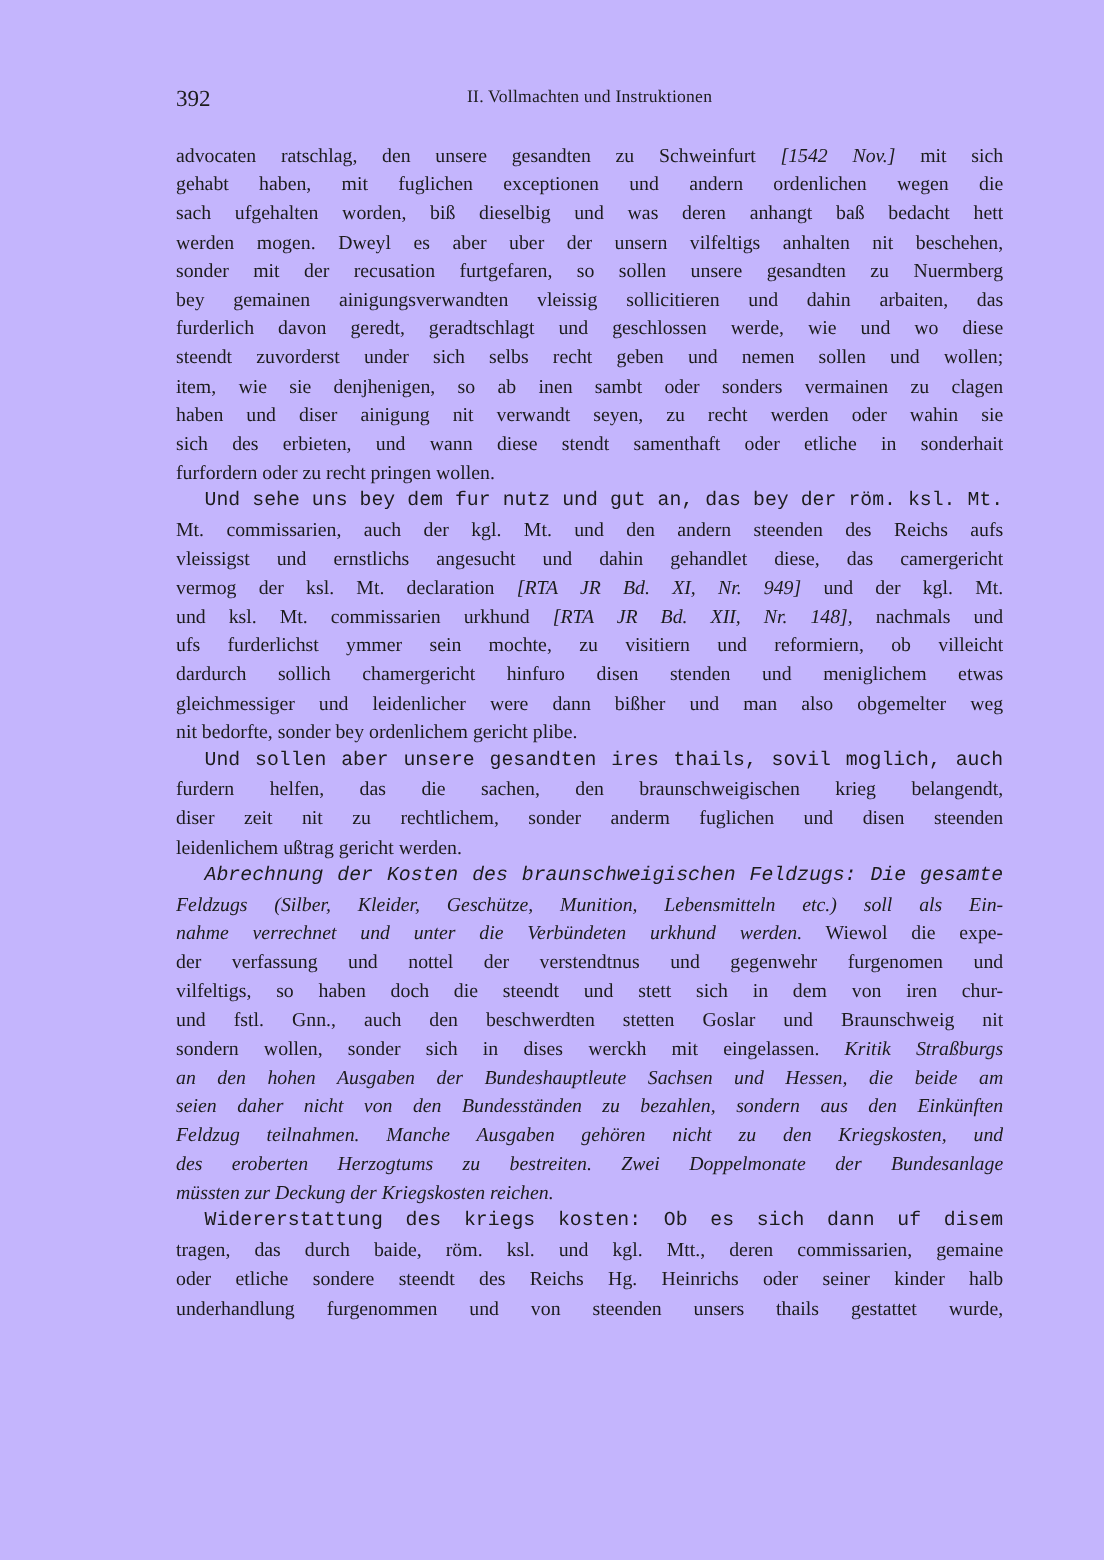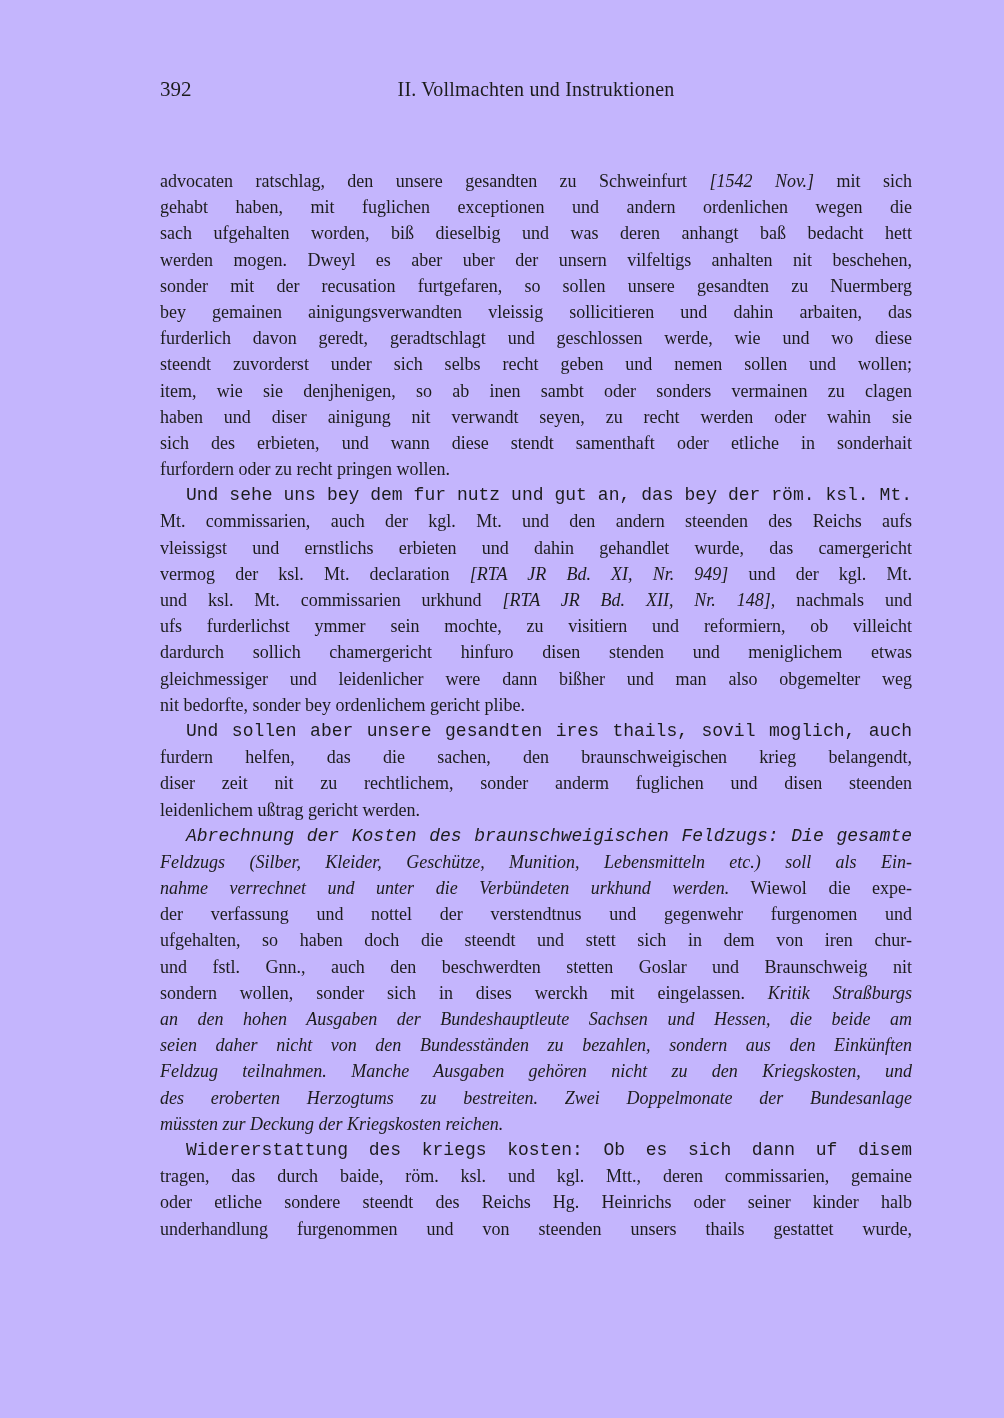--- a/index.html
+++ b/index.html
@@ -25,30 +25,29 @@
     position: absolute;
     left: 0;
     top: 0;
     font-size: 21px;
     line-height: 26px;
   }
   .running {
     display: block;
     width: 100%;
     text-align: center;
-    font-size: 20px;
+    font-size: 16px;
     line-height: 26px;
     letter-spacing: 0.2px;
   }
   .body {
     position: absolute;
     left: 160px;
     top: 128px;
     width: 752px;
-    margin-top: 40px;
   }
   .line {
     height: 26.2px;
     line-height: 26.2px;
     font-size: 18px;
     text-align: justify;
     text-align-last: justify;
     overflow: hidden;
     white-space: normal;
   }
@@ -72,36 +71,36 @@
       <div class="line"><span class="seg">sonder mit der recusation furtgefaren, so sollen unsere gesandten zu Nuermberg</span></div>
       <div class="line"><span class="seg">bey gemainen ainigungsverwandten vleissig sollicitieren und dahin arbaiten, das</span></div>
       <div class="line"><span class="seg">furderlich davon geredt, geradtschlagt und geschlossen werde, wie und wo diese</span></div>
       <div class="line"><span class="seg">steendt zuvorderst under sich selbs recht geben und nemen sollen und wollen;</span></div>
       <div class="line"><span class="seg">item, wie sie denjhenigen, so ab inen sambt oder sonders vermainen zu clagen</span></div>
       <div class="line"><span class="seg">haben und diser ainigung nit verwandt seyen, zu recht werden oder wahin sie</span></div>
       <div class="line"><span class="seg">sich des erbieten, und wann diese stendt samenthaft oder etliche in sonderhait</span></div>
       <div class="line last"><span class="seg">furfordern oder zu recht pringen wollen.</span></div>
       <div class="line indent"><span class="seg">Und sehe uns bey dem fur nutz und gut an, das bey der röm. ksl. Mt. oder irer</span></div>
       <div class="line"><span class="seg">Mt. commissarien, auch der kgl. Mt. und den andern steenden des Reichs aufs</span></div>
-      <div class="line"><span class="seg">vleissigst und ernstlichs erbieten und dahin gehandlet wurde, das camergericht</span></div>
+      <div class="line"><span class="seg">vleissigst und ernstlichs angesucht und dahin gehandlet diese, das camergericht</span></div>
       <div class="line"><span class="seg">vermog der ksl. Mt. declaration </span><span class="seg i">[RTA JR Bd. XI, Nr. 949]</span><span class="seg"> und der kgl. Mt.</span></div>
       <div class="line"><span class="seg">und ksl. Mt. commissarien urkhund </span><span class="seg i">[RTA JR Bd. XII, Nr. 148],</span><span class="seg"> nachmals und</span></div>
       <div class="line"><span class="seg">ufs furderlichst ymmer sein mochte, zu visitiern und reformiern, ob villeicht</span></div>
       <div class="line"><span class="seg">dardurch sollich chamergericht hinfuro disen stenden und meniglichem etwas</span></div>
       <div class="line"><span class="seg">gleichmessiger und leidenlicher were dann bißher und man also obgemelter weg</span></div>
       <div class="line last"><span class="seg">nit bedorfte, sonder bey ordenlichem gericht plibe.</span></div>
       <div class="line indent"><span class="seg">Und sollen aber unsere gesandten ires thails, sovil moglich, auch dahin</span></div>
       <div class="line"><span class="seg">furdern helfen, das die sachen, den braunschweigischen krieg belangendt,</span></div>
       <div class="line"><span class="seg">diser zeit nit zu rechtlichem, sonder anderm fuglichen und disen steenden</span></div>
       <div class="line last"><span class="seg">leidenlichem ußtrag gericht werden.</span></div>
       <div class="line indent"><span class="seg i">Abrechnung der Kosten des braunschweigischen Feldzugs: Die gesamte Beute des</span></div>
       <div class="line"><span class="seg i">Feldzugs (Silber, Kleider, Geschütze, Munition, Lebensmitteln etc.) soll als Ein-</span></div>
       <div class="line"><span class="seg i">nahme verrechnet und unter die Verbündeten urkhund werden.</span><span class="seg"> Wiewol die expe-</span></div>
       <div class="line"><span class="seg">der verfassung und nottel der verstendtnus und gegenwehr furgenomen und</span></div>
-      <div class="line"><span class="seg">ufgehalten, so haben doch die steendt und stett sich in dem von iren chur-</span></div>
+      <div class="line"><span class="seg">vilfeltigs, so haben doch die steendt und stett sich in dem von iren chur-</span></div>
       <div class="line"><span class="seg">und fstl. Gnn., auch den beschwerdten stetten Goslar und Braunschweig nit</span></div>
       <div class="line"><span class="seg">sondern wollen, sonder sich in dises werckh mit eingelassen. </span><span class="seg i">Kritik Straßburgs</span></div>
       <div class="line"><span class="seg i">an den hohen Ausgaben der Bundeshauptleute Sachsen und Hessen, die beide am</span></div>
       <div class="line"><span class="seg i">seien daher nicht von den Bundesständen zu bezahlen, sondern aus den Einkünften</span></div>
       <div class="line"><span class="seg i">Feldzug teilnahmen. Manche Ausgaben gehören nicht zu den Kriegskosten, und</span></div>
       <div class="line"><span class="seg i">des eroberten Herzogtums zu bestreiten. Zwei Doppelmonate der Bundesanlage</span></div>
       <div class="line last"><span class="seg i">müssten zur Deckung der Kriegskosten reichen.</span></div>
       <div class="line indent"><span class="seg">Widererstattung des kriegs kosten: Ob es sich dann uf disem reichstag zu-</span></div>
       <div class="line"><span class="seg">tragen, das durch baide, röm. ksl. und kgl. Mtt., deren commissarien, gemaine</span></div>
       <div class="line"><span class="seg">oder etliche sondere steendt des Reichs Hg. Heinrichs oder seiner kinder halb</span></div>

